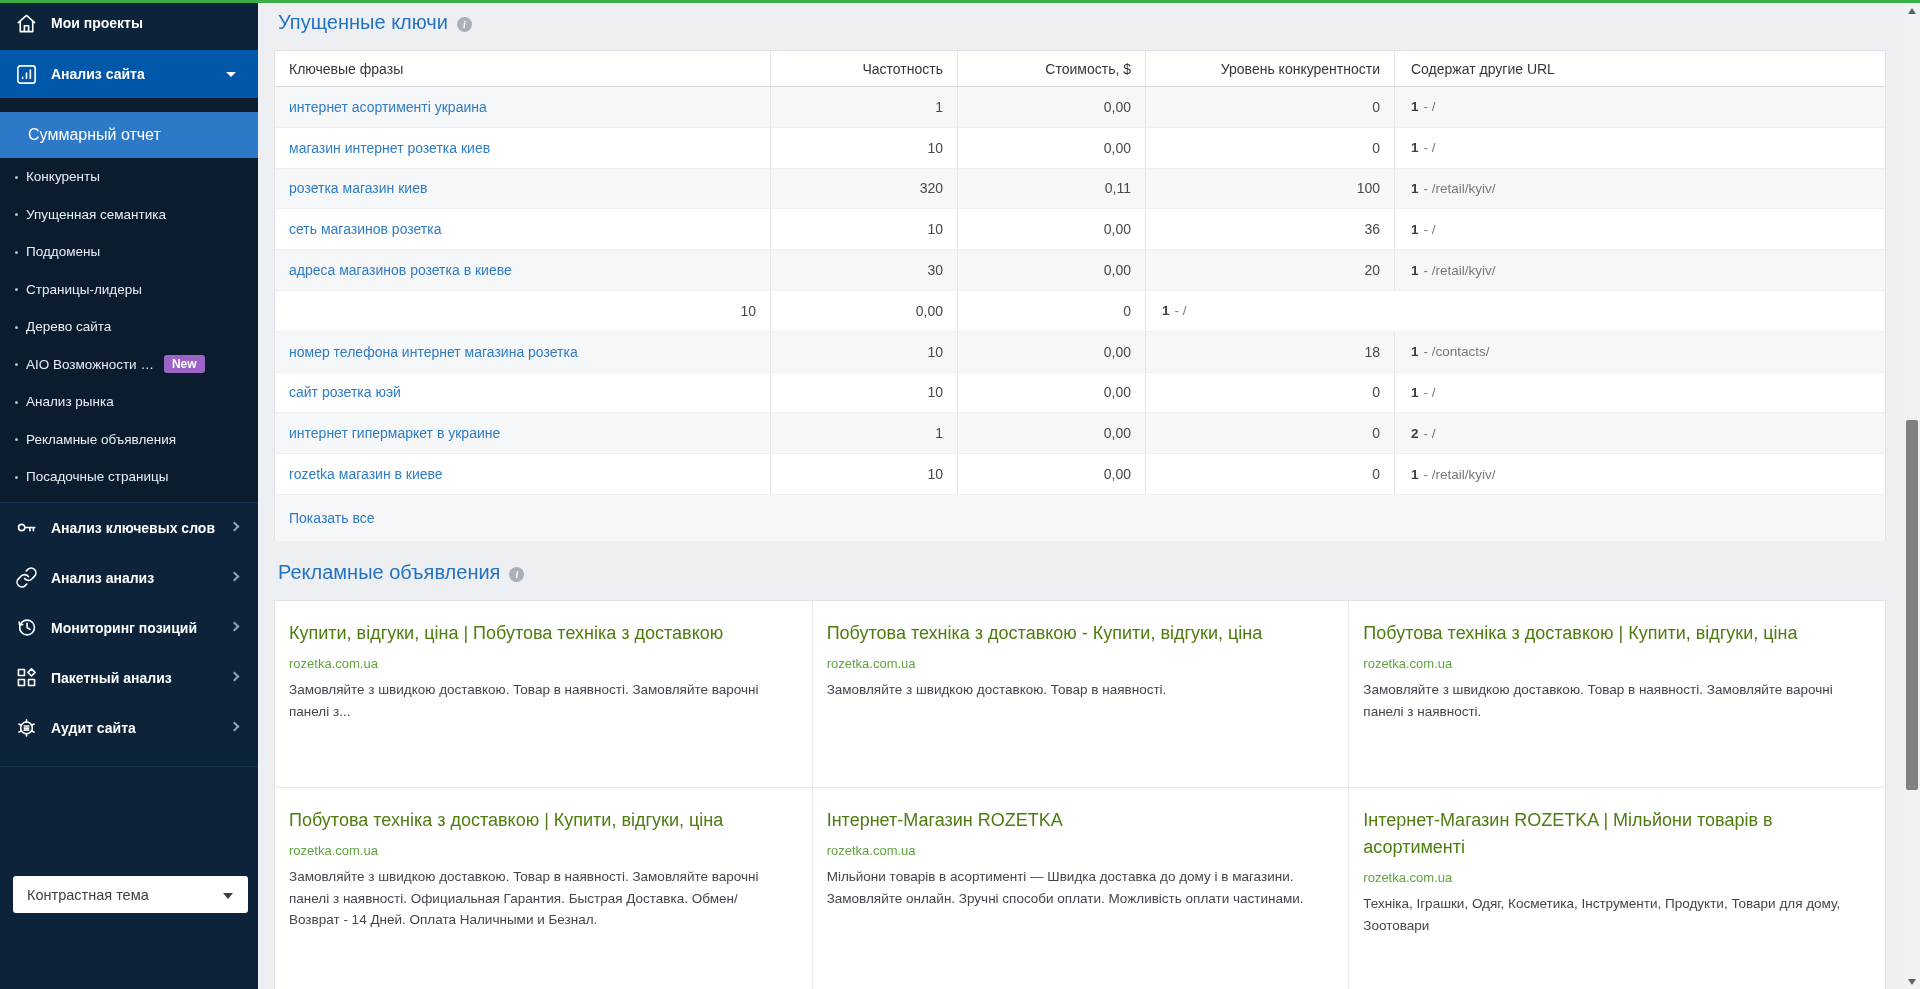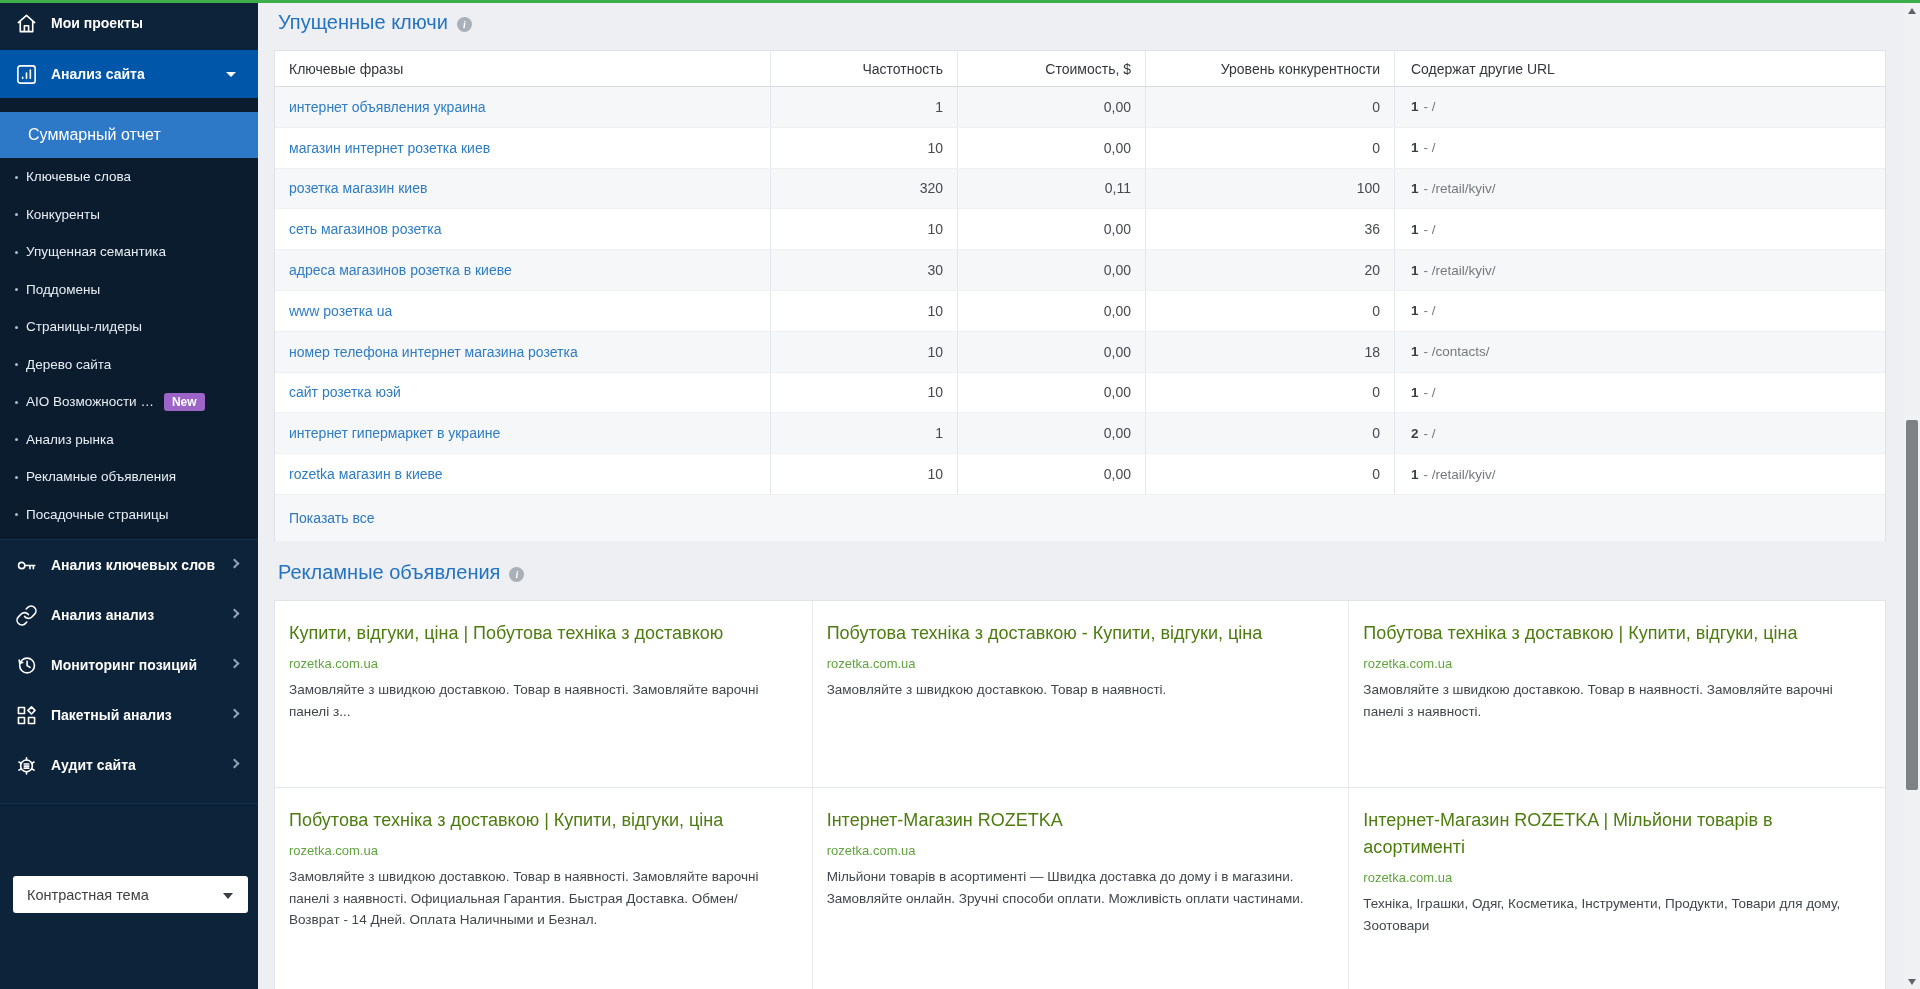--- a/index.html
+++ b/index.html
@@ -154,24 +154,20 @@
     <span class="caret-down"></span>
   </div>
 
   <div class="submenu">
     <div class="sub-active">
       <span>Суммарный отчет</span>
     </div>
     <div id="submenu-items">
         <div class="sub-item">
           <span class="bullet"></span>
-          <span>Ключевые слова</span>
-        </div>
-        <div class="sub-item">
-          <span class="bullet"></span>
           <span>Конкуренты</span>
         </div>
         <div class="sub-item">
           <span class="bullet"></span>
           <span>Упущенная семантика</span>
         </div>
         <div class="sub-item">
           <span class="bullet"></span>
           <span>Поддомены</span>
         </div>
@@ -262,21 +258,21 @@
   <section class="panel keys-panel">
     <div class="tgrid thead">
       <div class="cell">Ключевые фразы</div>
       <div class="cell c-right">Частотность</div>
       <div class="cell c-right">Стоимость, $</div>
       <div class="cell c-right">Уровень конкурентности</div>
       <div class="cell c-url">Содержат другие URL</div>
     </div>
     <div id="table-body">
         <div class="tgrid trow">
-          <div class="cell phrase"><a>интернет объявления украина</a></div>
+          <div class="cell phrase"><a>интернет асортименті украина</a></div>
           <div class="cell c-right num">1</div>
           <div class="cell c-right num">0,00</div>
           <div class="cell c-right num">0</div>
           <div class="cell c-url">
             <span class="url-n">1</span>
             <span class="url-p">- /</span>
           </div>
         </div>
         <div class="tgrid trow">
           <div class="cell phrase"><a>магазин интернет розетка киев</a></div>
@@ -312,21 +308,20 @@
           <div class="cell phrase"><a>адреса магазинов розетка в киеве</a></div>
           <div class="cell c-right num">30</div>
           <div class="cell c-right num">0,00</div>
           <div class="cell c-right num">20</div>
           <div class="cell c-url">
             <span class="url-n">1</span>
             <span class="url-p">- /retail/kyiv/</span>
           </div>
         </div>
         <div class="tgrid trow">
-          <div class="cell phrase"><a>www розетка ua</a></div>
           <div class="cell c-right num">10</div>
           <div class="cell c-right num">0,00</div>
           <div class="cell c-right num">0</div>
           <div class="cell c-url">
             <span class="url-n">1</span>
             <span class="url-p">- /</span>
           </div>
         </div>
         <div class="tgrid trow">
           <div class="cell phrase"><a>номер телефона интернет магазина розетка</a></div>

